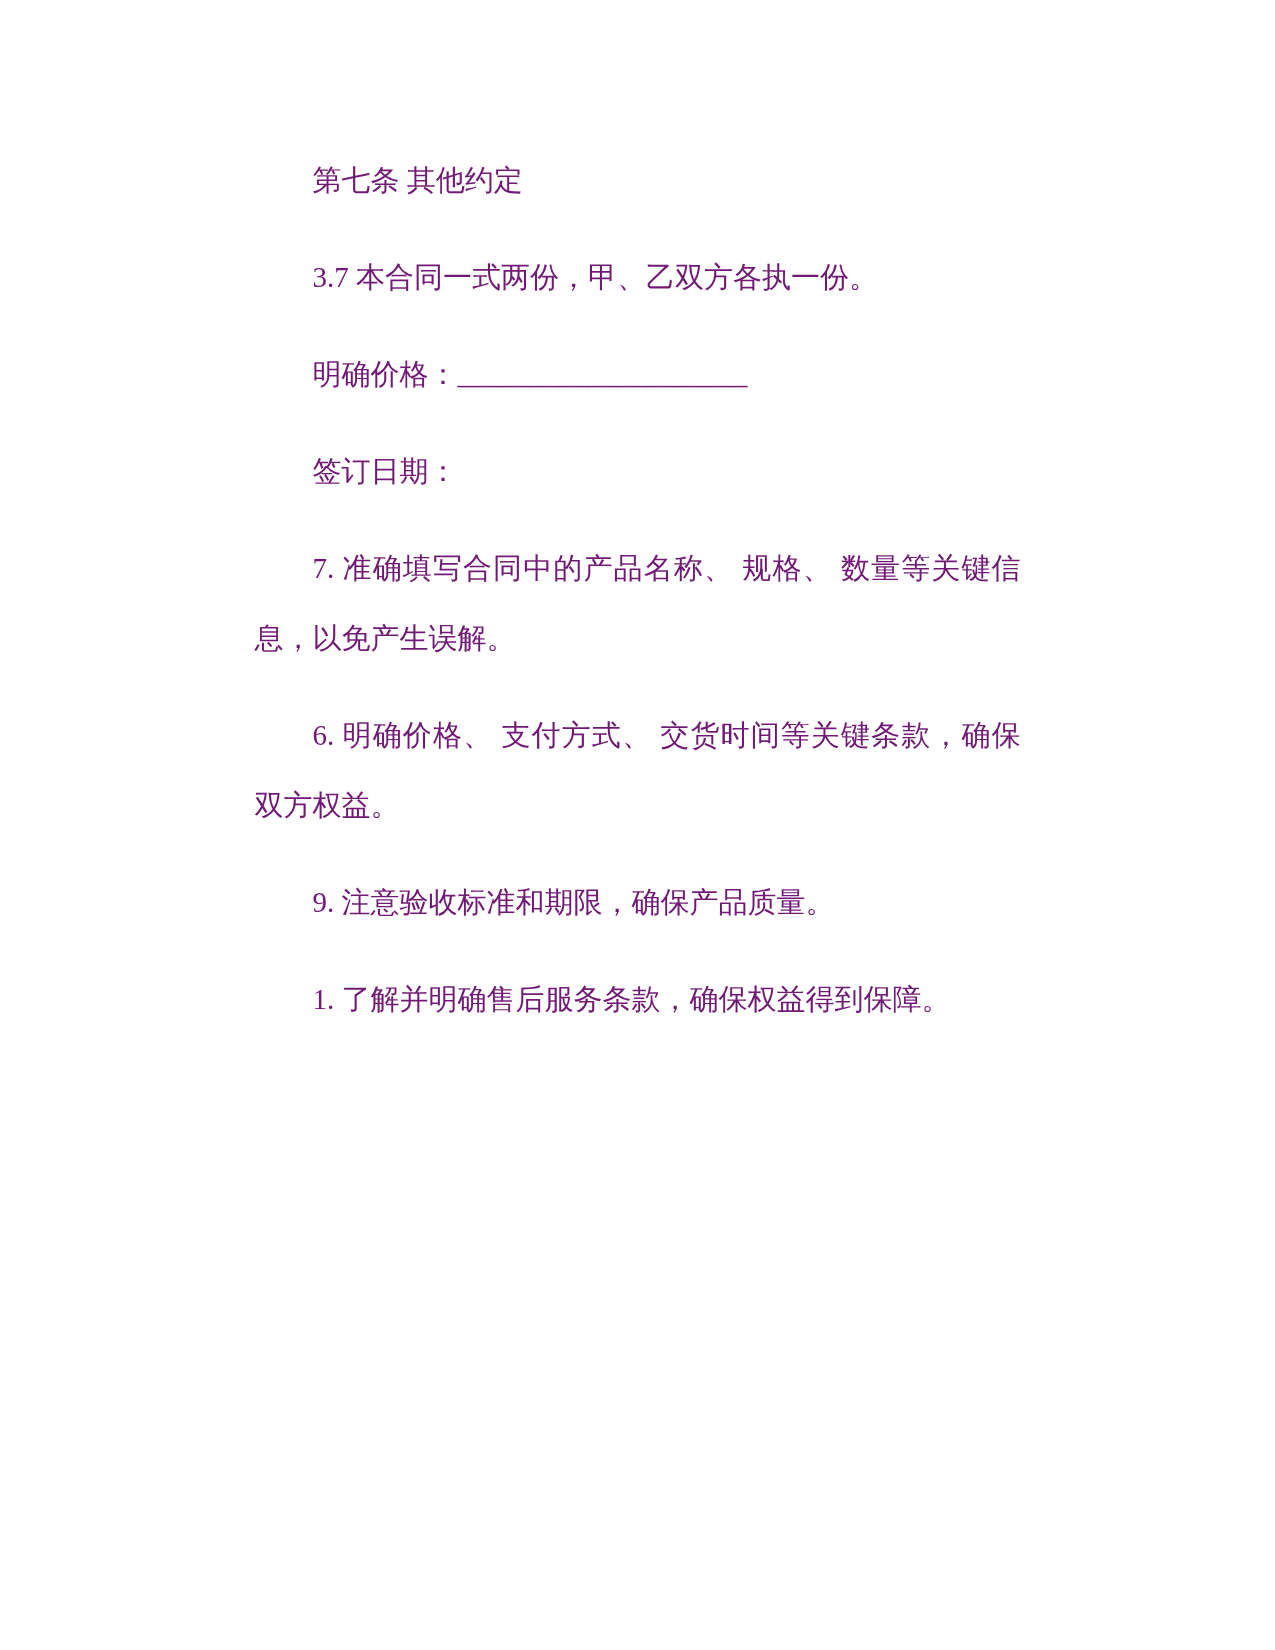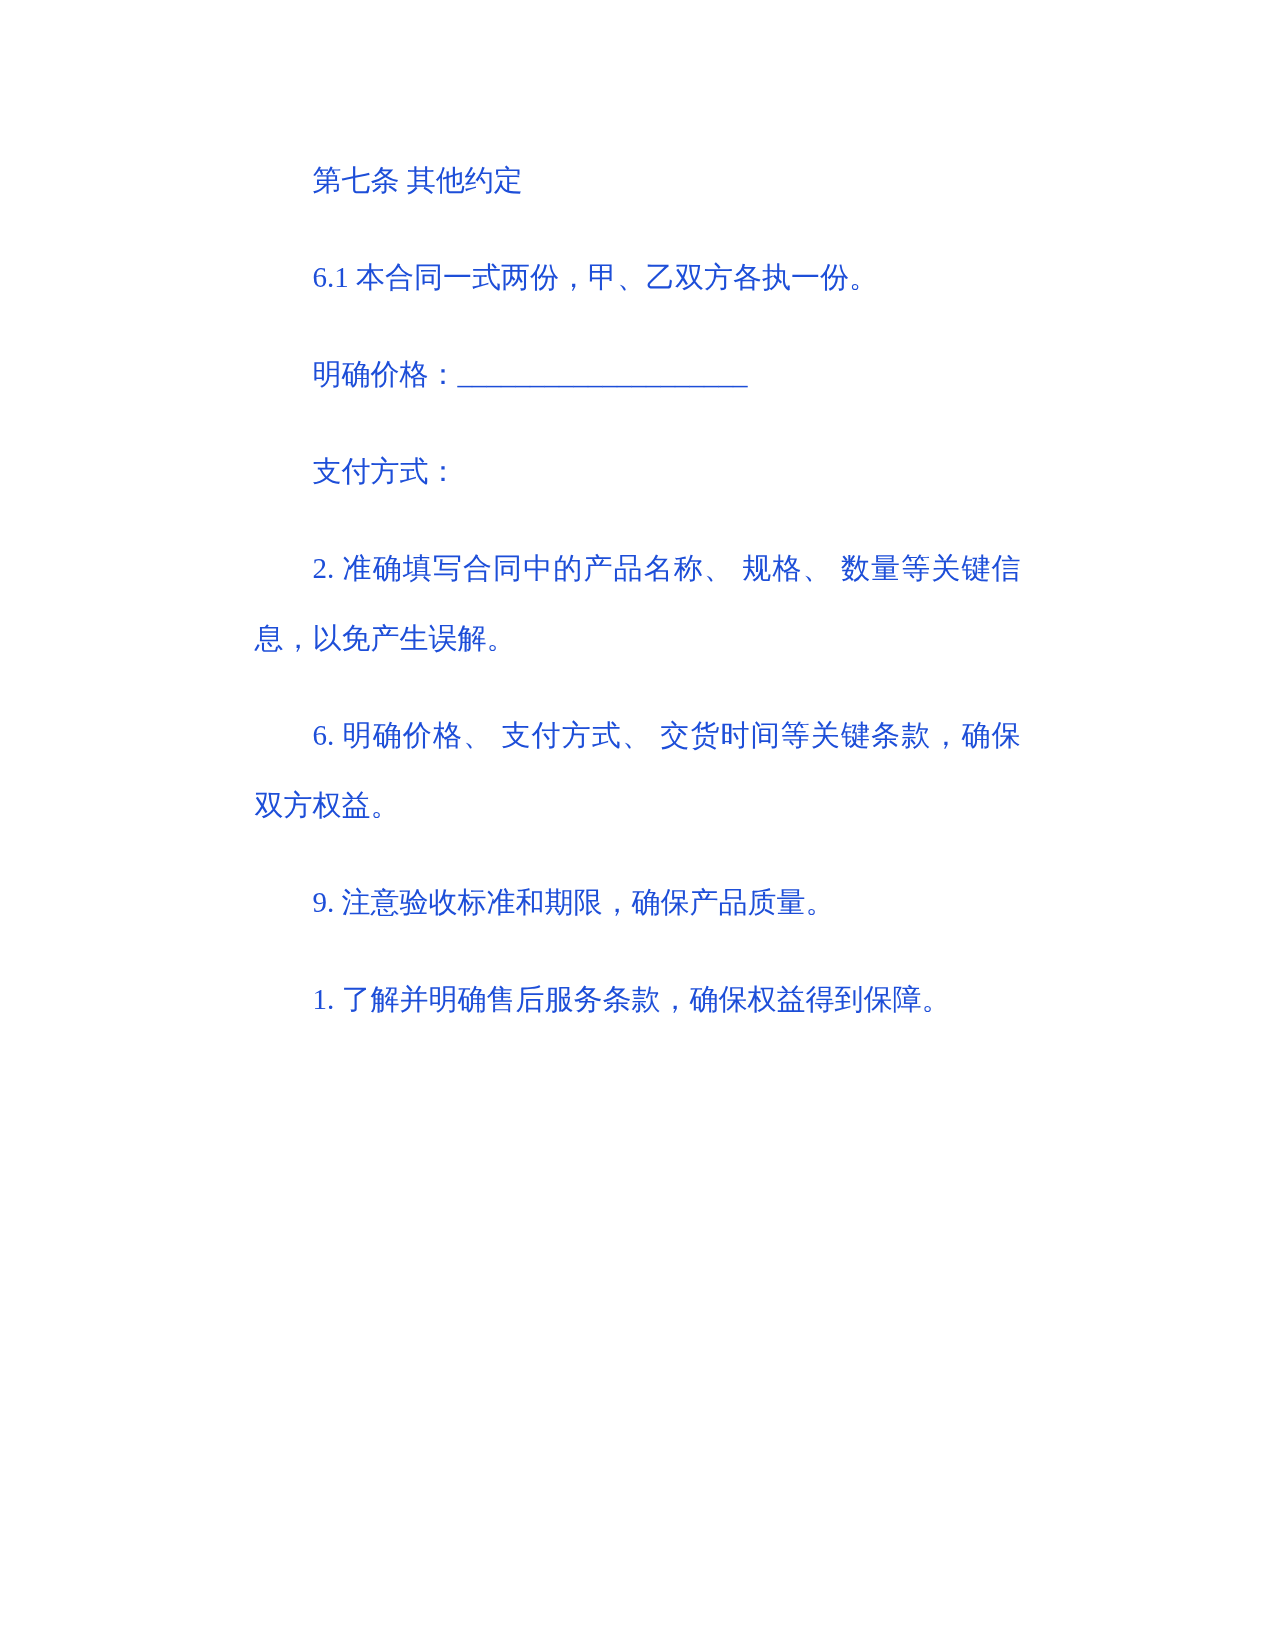--- a/index.html
+++ b/index.html
@@ -13,36 +13,36 @@
     height: 1650px;
     margin: 0 auto;
     background: #ffffff;
     box-sizing: border-box;
     padding: 145px 185px 0 185px;
     overflow: hidden;
     
     font-family: "Liberation Serif", "DejaVu Serif", sans-serif;
     font-size: 29px;
     line-height: 70px;
-    color: #1d4ed8;
+    color: #701a75;
     letter-spacing: 0;
   }
   .page p {
     margin: 0 0 27px 0;
     text-indent: 2em;
     text-align: justify;
     white-space: normal;
     word-break: normal;
   }
 </style>
 </head>
 <body>
 
 <div class="page">
   <p>第七条 其他约定</p>
-  <p>6.1 本合同一式两份，甲、乙双方各执一份。</p>
+  <p>3.7 本合同一式两份，甲、乙双方各执一份。</p>
   <p>明确价格：____________________</p>
-  <p>支付方式：</p>
-  <p>2. 准确填写合同中的产品名称、 规格、 数量等关键信息，以免产生误解。</p>
+  <p>签订日期：</p>
+  <p>7. 准确填写合同中的产品名称、 规格、 数量等关键信息，以免产生误解。</p>
   <p>6. 明确价格、 支付方式、 交货时间等关键条款，确保双方权益。</p>
   <p>9. 注意验收标准和期限，确保产品质量。</p>
   <p>1. 了解并明确售后服务条款，确保权益得到保障。</p>
 </div>
 
 </body></html>

